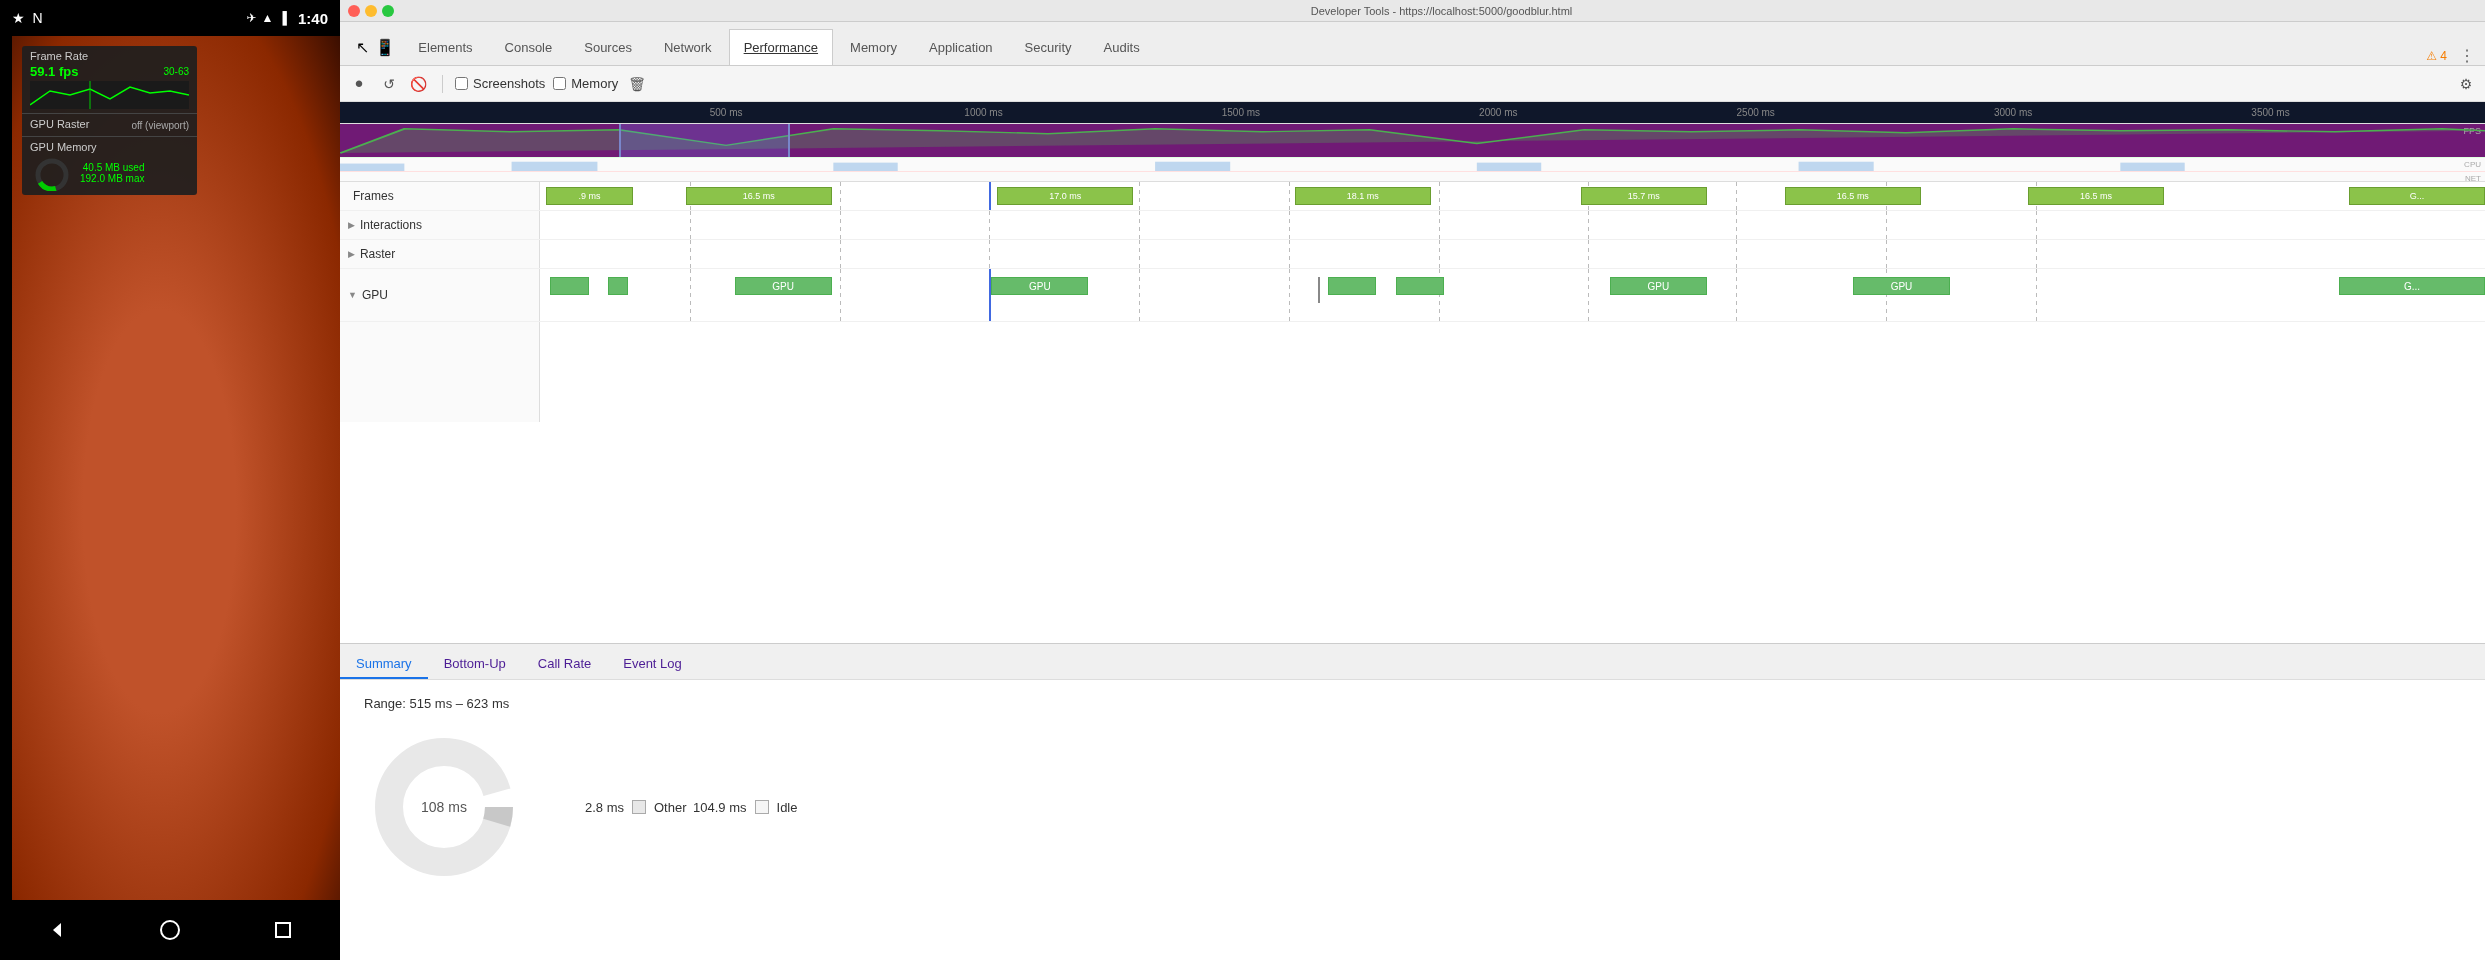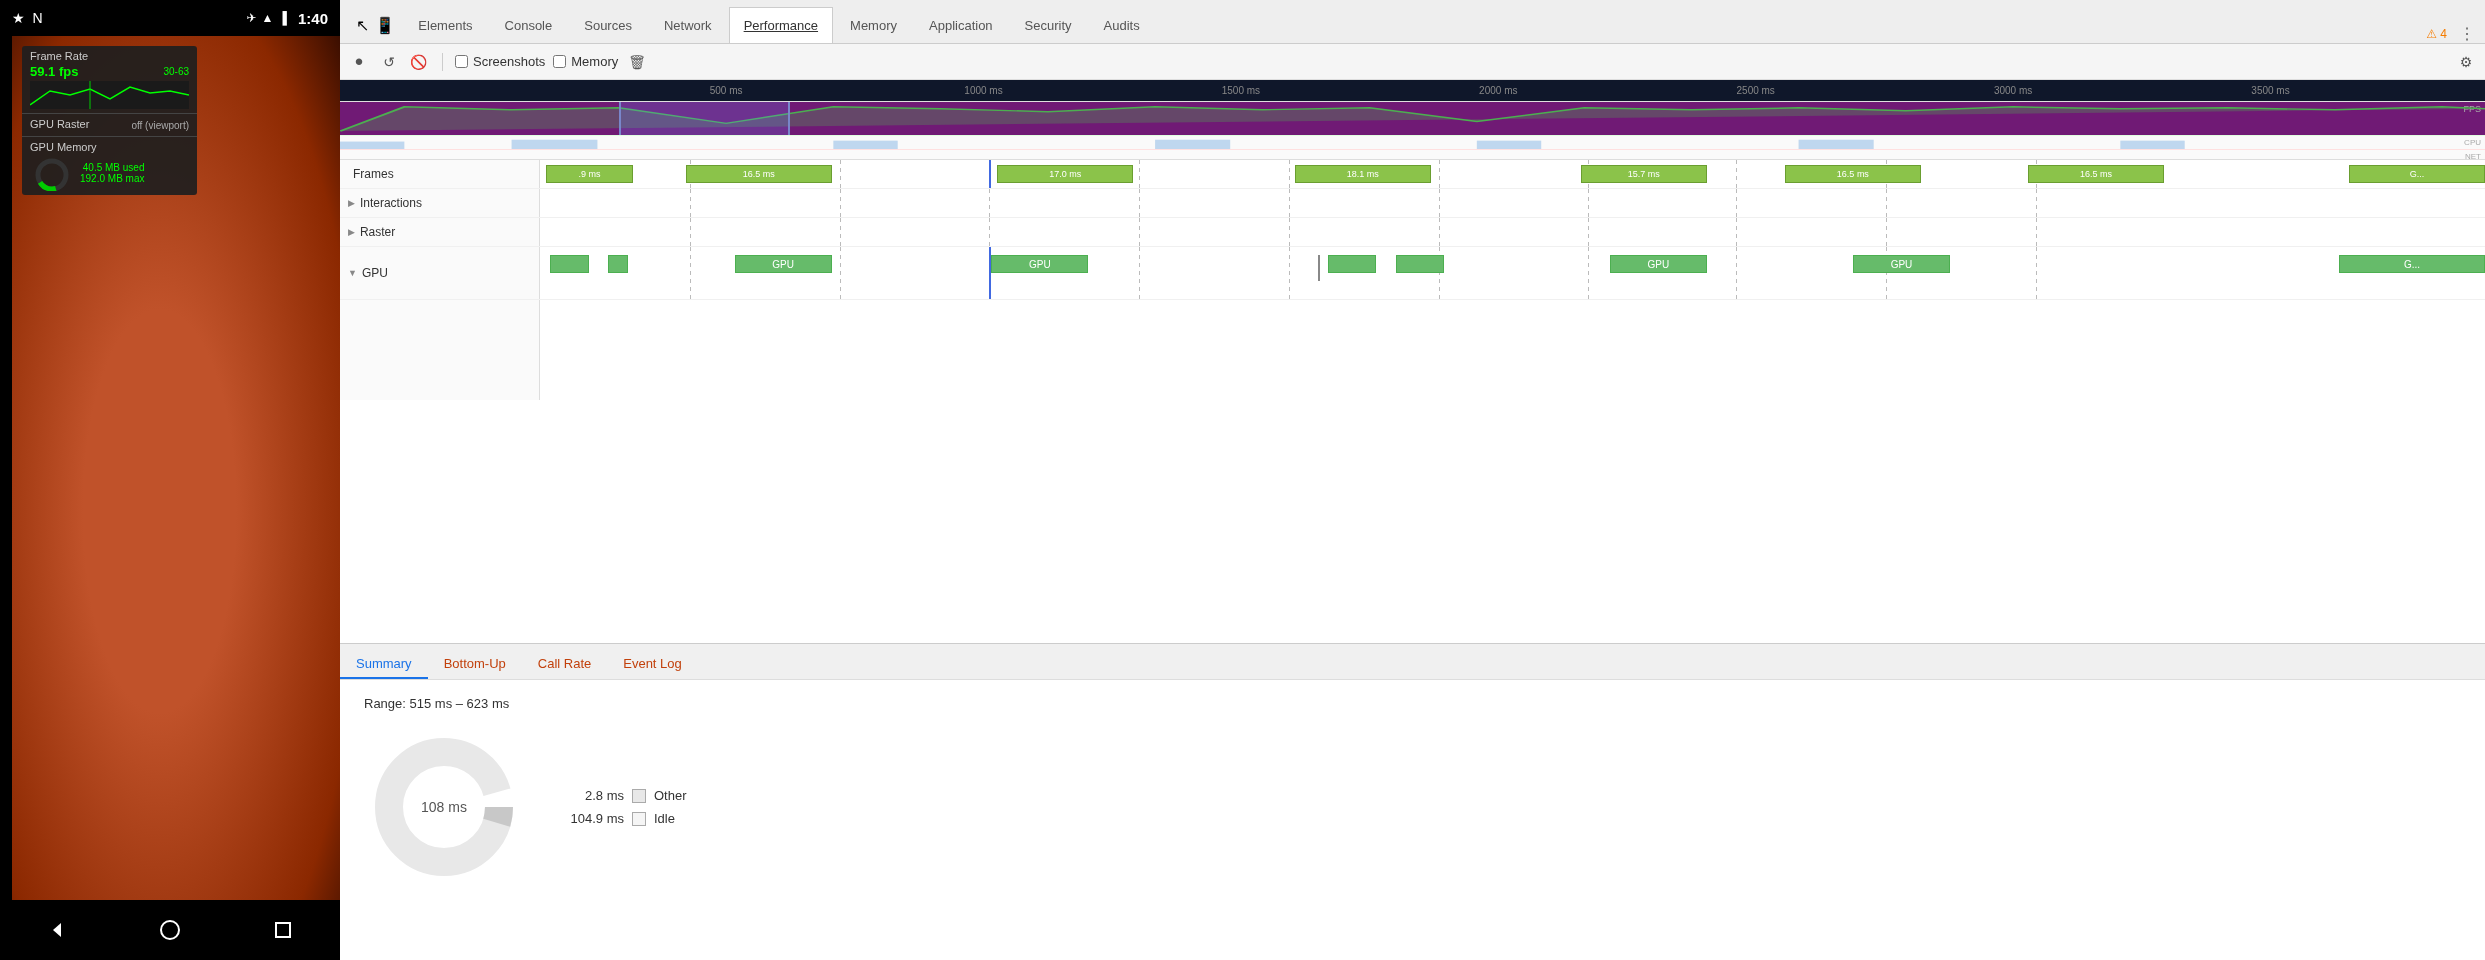--- a/index.html
+++ b/index.html
@@ -409,21 +409,21 @@
     #bottom-tabs {
       height: 36px;
       background: #f0f0f0;
       border-bottom: 1px solid #ddd;
       display: flex;
       align-items: flex-end;
     }
     .bottom-tab {
       padding: 6px 16px;
       font-size: 13px;
-      color: #c2410c;
+      color: #4c1d95;
       cursor: pointer;
       border-bottom: 2px solid transparent;
     }
     .bottom-tab.active {
       color: #1a73e8;
       border-bottom-color: #1a73e8;
     }
     #bottom-content {
       background: #fff;
       padding: 16px 24px;
@@ -452,22 +452,21 @@
       position: absolute;
       top: 50%;
       left: 50%;
       transform: translate(-50%, -50%);
       font-size: 14px;
       color: #555;
       text-align: center;
     }
     #summary-legend {
       display: flex;
-      flex-direction: column;
-      gap: 8px;
+      flex-direction: row;
     }
     .legend-item {
       display: flex;
       align-items: center;
       gap: 8px;
       font-size: 13px;
       color: #333;
     }
     .legend-swatch {
       width: 14px;
@@ -551,20 +550,28 @@
     <div class="nav-icon">
       <svg width="22" height="22" viewBox="0 0 22 22">
           <rect x="4" y="4" width="14" height="14" fill="none" stroke="white" stroke-width="2"></rect>
         </svg>
     </div>
   </div>
 </div>
 
 <div id="devtools">
 
+  <div id="devtools-titlebar">
+    <div class="window-dots">
+      <div class="dot dot-red"></div>
+      <div class="dot dot-yellow"></div>
+      <div class="dot dot-green"></div>
+    </div>
+    <span style="flex:1;text-align:center">Developer Tools - https://localhost:5000/goodblur.html</span>
+  </div>
 
   <div id="devtools-tabs">
 
     <div style="display:flex;align-items:center;gap:6px;padding:0 8px;height:36px">
       <div style="font-size:16px;cursor:pointer">↖</div>
       <div style="font-size:16px;cursor:pointer">📱</div>
     </div>
     <div class="dt-tab">Elements</div>
     <div class="dt-tab">Console</div>
     <div class="dt-tab">Sources</div>

